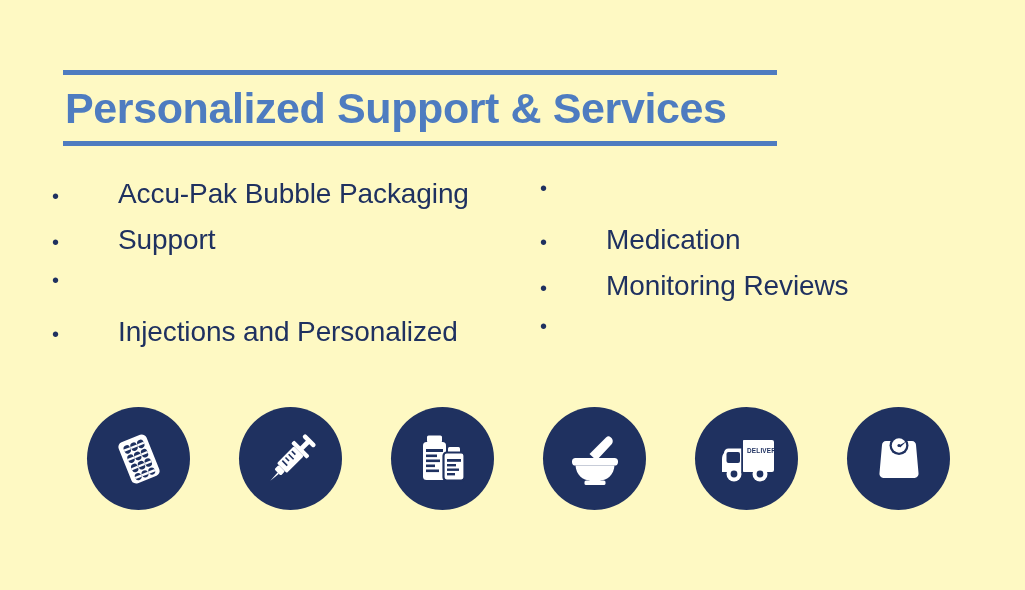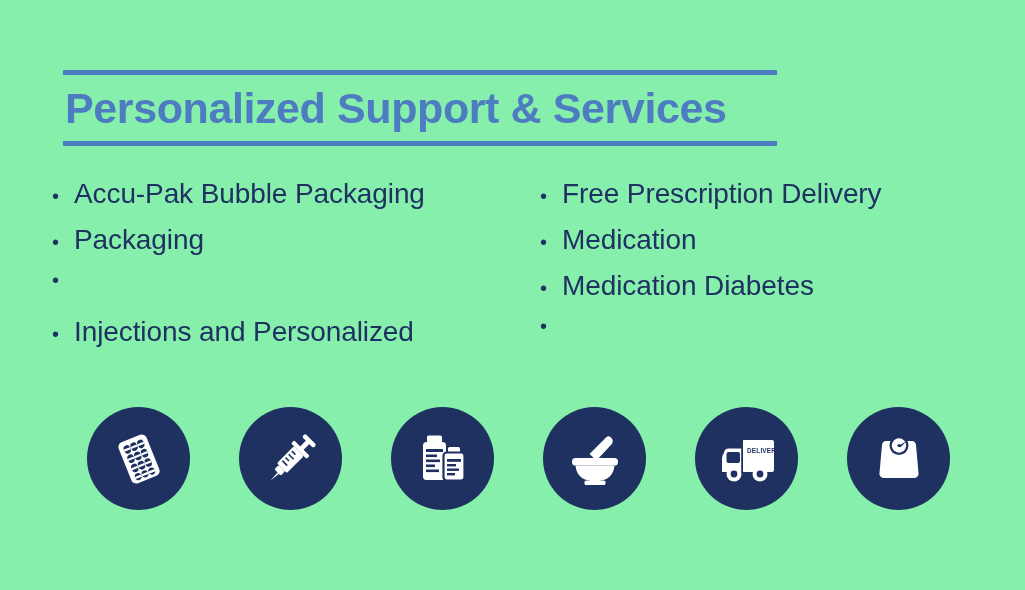--- a/index.html
+++ b/index.html
@@ -10,21 +10,21 @@
     width: 1025px;
     height: 590px;
     background: #ffffff;
     font-family: "Liberation Sans", sans-serif;
     overflow: hidden;
     position: relative;
   }
   .slide {
     position: absolute;
     inset: 0;
-    background: #86efac;
+    background: #fef9c3;
   }
 
   
   .title-block {
     position: absolute;
     left: 63px;
     top: 70px;
     width: 714px;
   }
   .rule {
@@ -73,20 +73,21 @@
     line-height: 1;
     color: #1f3160;
   }
   .bullet-text {
     font-family: "Liberation Sans", sans-serif;
     font-size: 28px;
     font-weight: 400;
     color: #1f3160;
     white-space: nowrap;
     letter-spacing: -0.1px;
+    margin-left: 44px;
   }
 
   
   .icon-row {
     position: absolute;
     left: 87px;
     top: 407px;
     width: 870px;
     display: flex;
     gap: 49px;
@@ -116,43 +117,42 @@
 
   <div class="columns">
 
     <div class="col col-left">
       <div class="bullet-item">
         <span class="bullet-dot">•</span>
         <span class="bullet-text">Accu-Pak Bubble Packaging</span>
       </div>
       <div class="bullet-item">
         <span class="bullet-dot">•</span>
-        <span class="bullet-text">Packaging</span>
+        <span class="bullet-text">Support</span>
       </div>
       <div class="bullet-item">
         <span class="bullet-dot">•</span>
       </div>
       <div class="bullet-item">
         <span class="bullet-dot">•</span>
         <span class="bullet-text">Injections and Personalized</span>
       </div>
     </div>
 
     <div class="col col-right">
       <div class="bullet-item">
         <span class="bullet-dot">•</span>
-        <span class="bullet-text">Free Prescription Delivery</span>
       </div>
       <div class="bullet-item">
         <span class="bullet-dot">•</span>
         <span class="bullet-text">Medication</span>
       </div>
       <div class="bullet-item">
         <span class="bullet-dot">•</span>
-        <span class="bullet-text">Medication Diabetes</span>
+        <span class="bullet-text">Monitoring Reviews</span>
       </div>
       <div class="bullet-item">
         <span class="bullet-dot">•</span>
       </div>
     </div>
 
   </div>
 
   <div class="icon-row">
 

